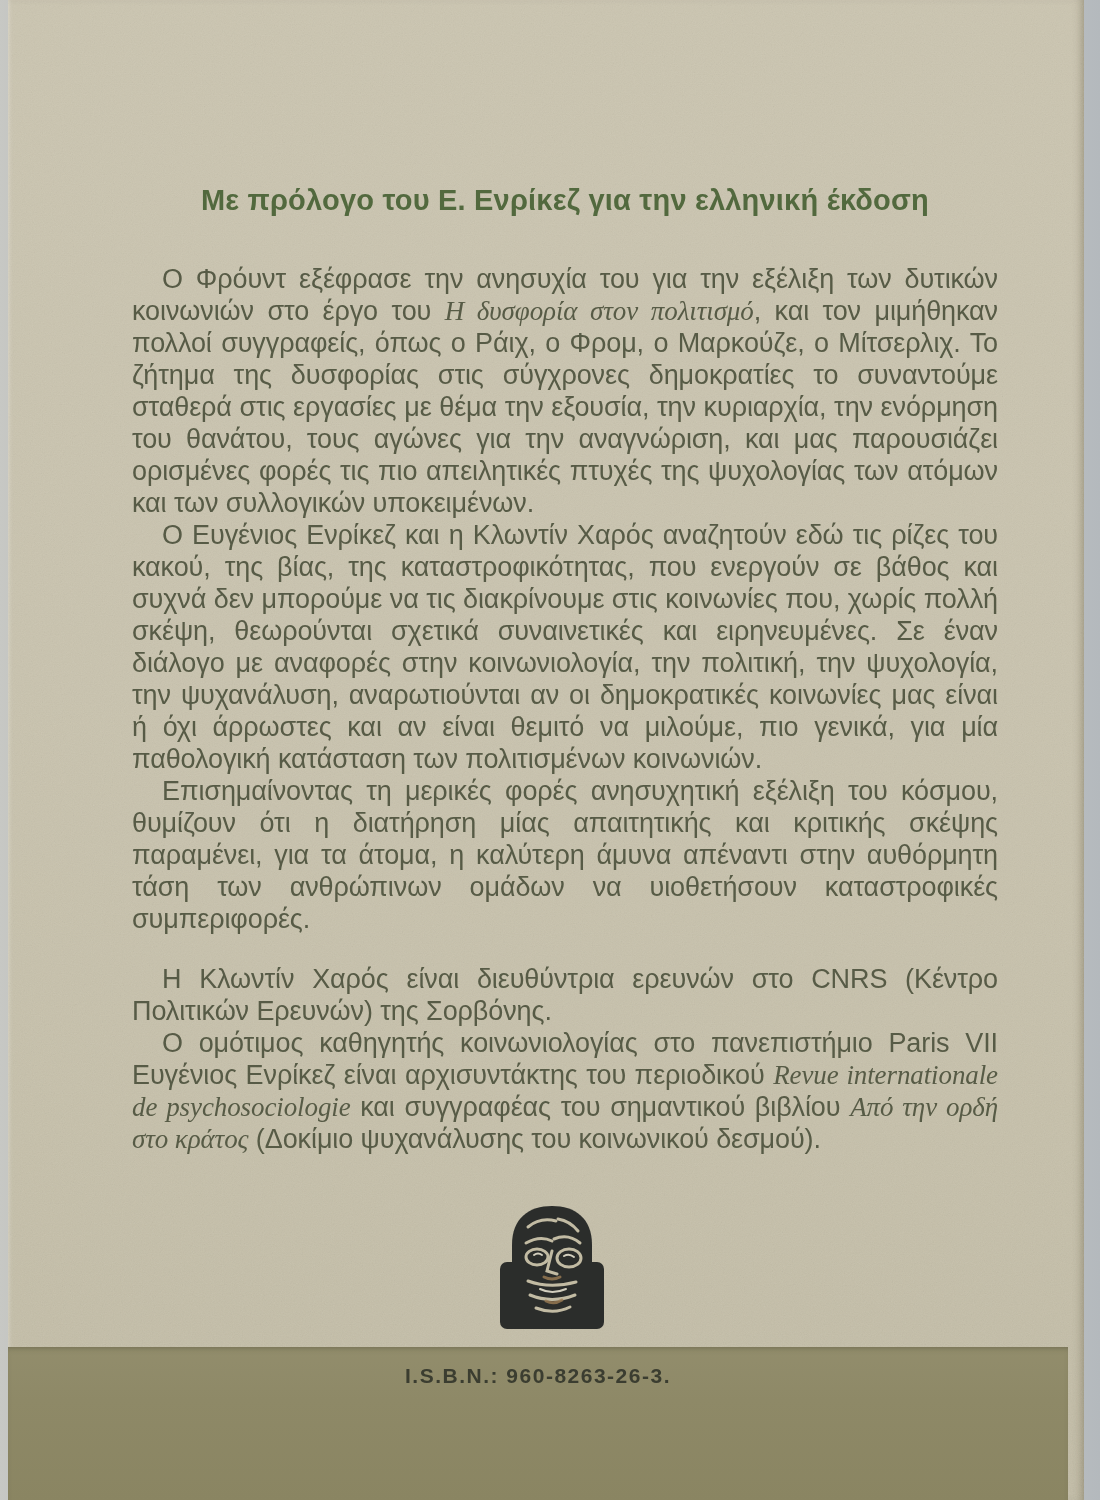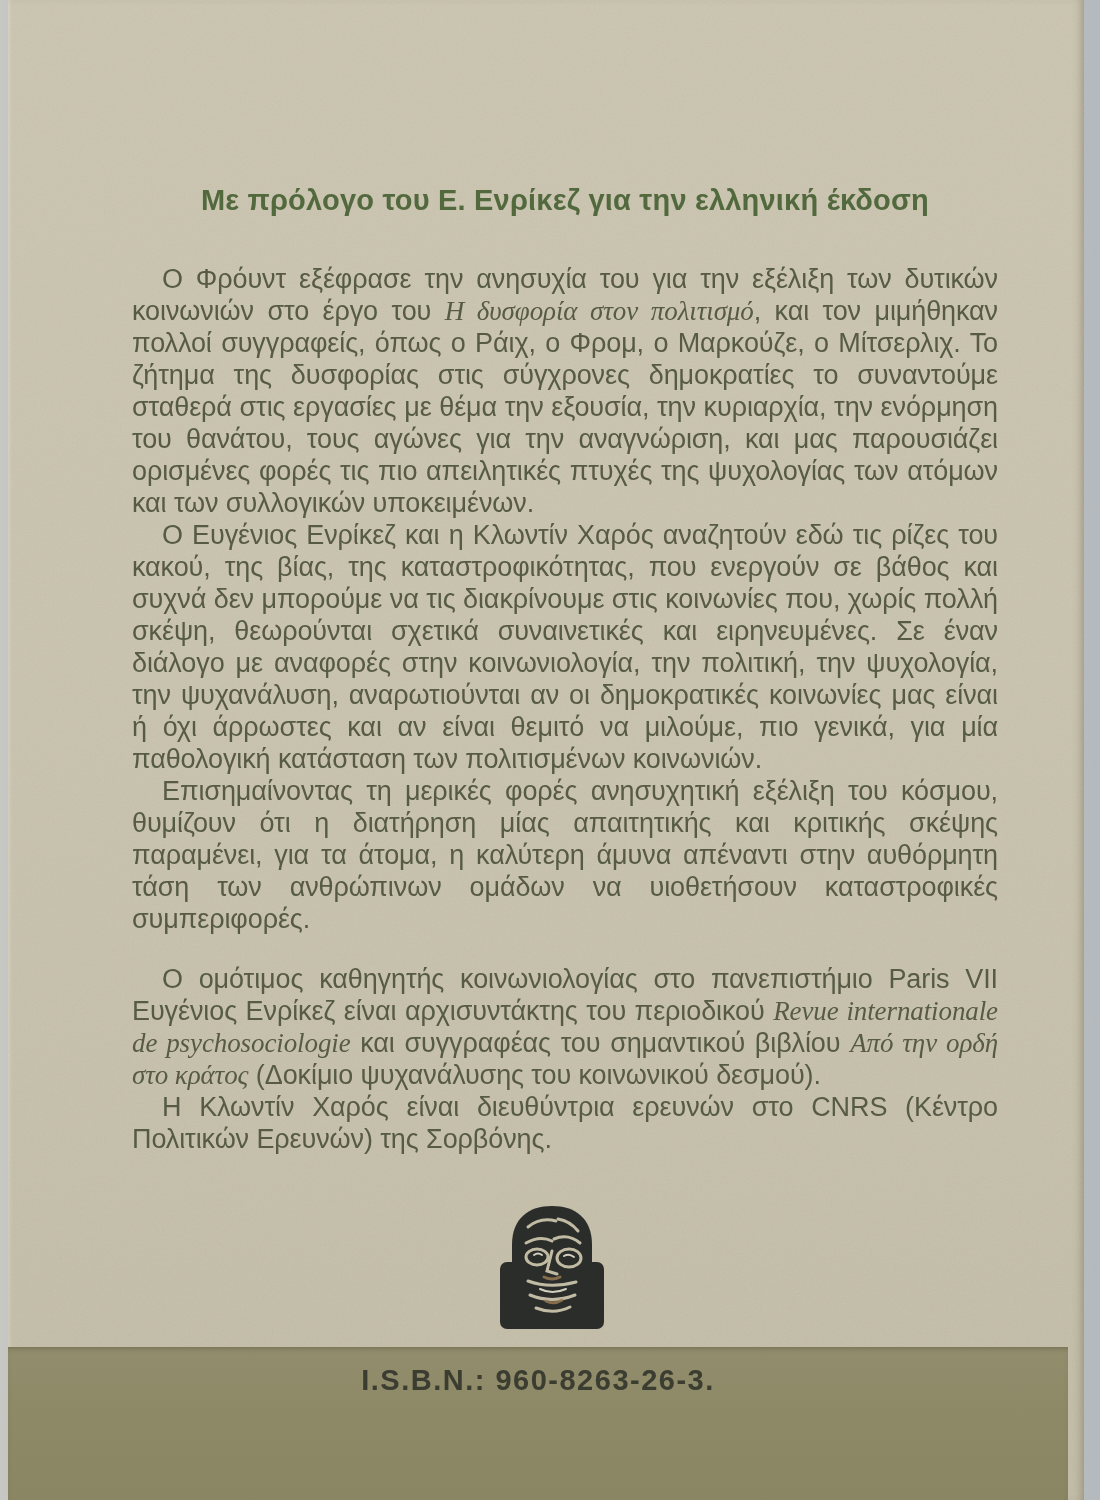--- a/index.html
+++ b/index.html
@@ -73,21 +73,21 @@
     left: 0;
     right: 16px;
     top: 1347px;
     bottom: 0;
     background: linear-gradient(180deg, #928d6c 0%, #8e8967 35%, #8a8562 100%);
     box-shadow: inset 0 4px 6px -4px rgba(60, 58, 40, 0.5);
   }
   .isbn-text {
     margin-top: 17px;
     text-align: center;
-    font-size: 29px;
+    font-size: 21px;
     font-weight: bold;
     color: #3b3d30;
     letter-spacing: 1.5px;
   }
 </style>
 </head>
 <body>
 
 <div class="photo">
   <div class="book">
@@ -101,22 +101,22 @@
     </svg>
 
     <div class="content">
       <h1 class="heading">Με πρόλογο του Ε. Ενρίκεζ για την ελληνική έκδοση</h1>
       <div id="synopsis" class="synopsis-section">
           <p class="para"><span>Ο Φρόυντ εξέφρασε την ανησυχία του για την εξέλιξη των δυτικών κοινωνιών στο έργο του </span><span class="ital">Η δυσφορία στον πολιτισμό</span><span>, και τον μιμήθηκαν πολλοί συγγραφείς, όπως ο Ράιχ, ο Φρομ, ο Μαρκούζε, ο Μίτσερλιχ. Το ζήτημα της δυσφορίας στις σύγχρονες δημοκρατίες το συναντούμε σταθερά στις εργασίες με θέμα την εξουσία, την κυριαρχία, την ενόρμηση του θανάτου, τους αγώνες για την αναγνώριση, και μας παρουσιάζει ορισμένες φορές τις πιο απειλητικές πτυχές της ψυχολογίας των ατόμων και των συλλογικών υποκειμένων.</span></p>
           <p class="para"><span>Ο Ευγένιος Ενρίκεζ και η Κλωντίν Χαρός αναζητούν εδώ τις ρίζες του κακού, της βίας, της καταστροφικότητας, που ενεργούν σε βάθος και συχνά δεν μπορούμε να τις διακρίνουμε στις κοινωνίες που, χωρίς πολλή σκέψη, θεωρούνται σχετικά συναινετικές και ειρηνευμένες. Σε έναν διάλογο με αναφορές στην κοινωνιολογία, την πολιτική, την ψυχολογία, την ψυχανάλυση, αναρωτιούνται αν οι δημοκρατικές κοινωνίες μας είναι ή όχι άρρωστες και αν είναι θεμιτό να μιλούμε, πιο γενικά, για μία παθολογική κατάσταση των πολιτισμένων κοινωνιών.</span></p>
           <p class="para"><span>Επισημαίνοντας τη μερικές φορές ανησυχητική εξέλιξη του κόσμου, θυμίζουν ότι η διατήρηση μίας απαιτητικής και κριτικής σκέψης παραμένει, για τα άτομα, η καλύτερη άμυνα απέναντι στην αυθόρμητη τάση των ανθρώπινων ομάδων να υιοθετήσουν καταστροφικές συμπεριφορές.</span></p>
         </div>
       <div id="bio" class="bio-section">
+          <p class="para"><span>Η Κλωντίν Χαρός είναι διευθύντρια ερευνών στο CNRS (Κέντρο Πολιτικών Ερευνών) της Σορβόνης.</span></p>
           <p class="para"><span>Ο ομότιμος καθηγητής κοινωνιολογίας στο πανεπιστήμιο Paris VII Ευγένιος Ενρίκεζ είναι αρχισυντάκτης του περιοδικού </span><span class="ital">Revue internationale de psychosociologie</span><span> και συγγραφέας του σημαντικού βιβλίου </span><span class="ital">Από την ορδή στο κράτος</span><span> (Δοκίμιο ψυχανάλυσης του κοινωνικού δεσμού).</span></p>
-          <p class="para"><span>Η Κλωντίν Χαρός είναι διευθύντρια ερευνών στο CNRS (Κέντρο Πολιτικών Ερευνών) της Σορβόνης.</span></p>
         </div>
     </div>
 
     <div class="logo-wrap">
       <svg viewBox="0 0 104 124" width="104" height="124" xmlns="http://www.w3.org/2000/svg">
 
         <rect x="0" y="57" width="104" height="67" rx="7" fill="#2b2d2b"></rect>
 
         <path d="M12,62 L12,40 C12,13 29,1 52,1 C75,1 92,13 92,40 L92,62 Z" fill="#2b2d2b"></path>
 

